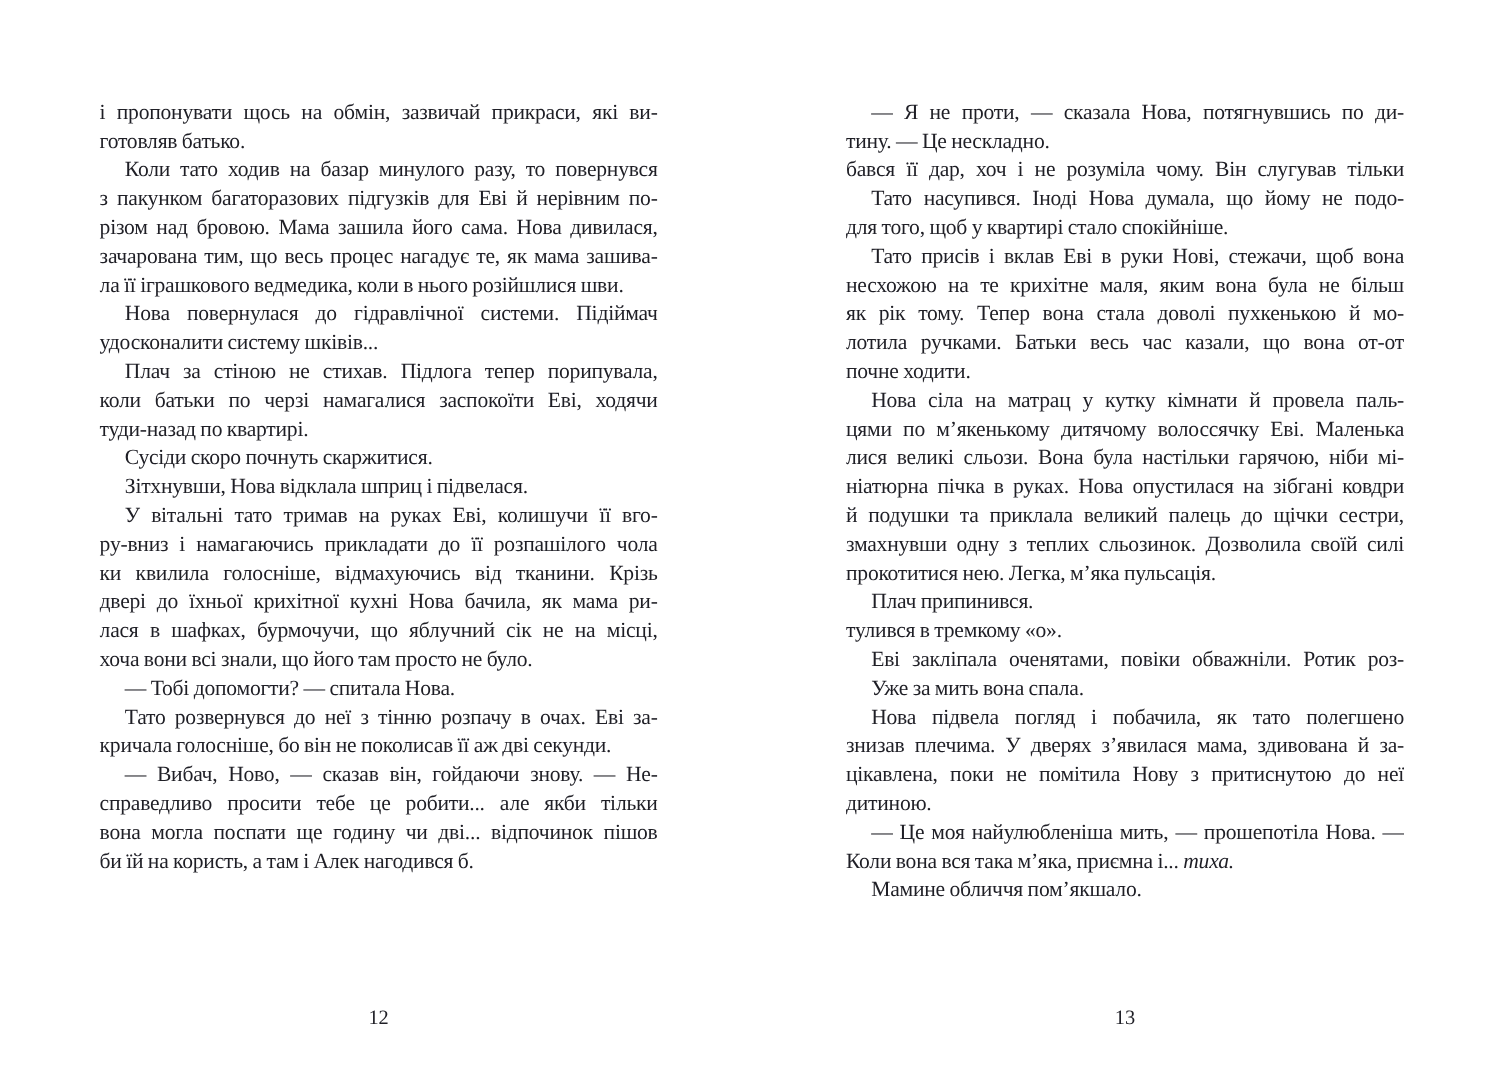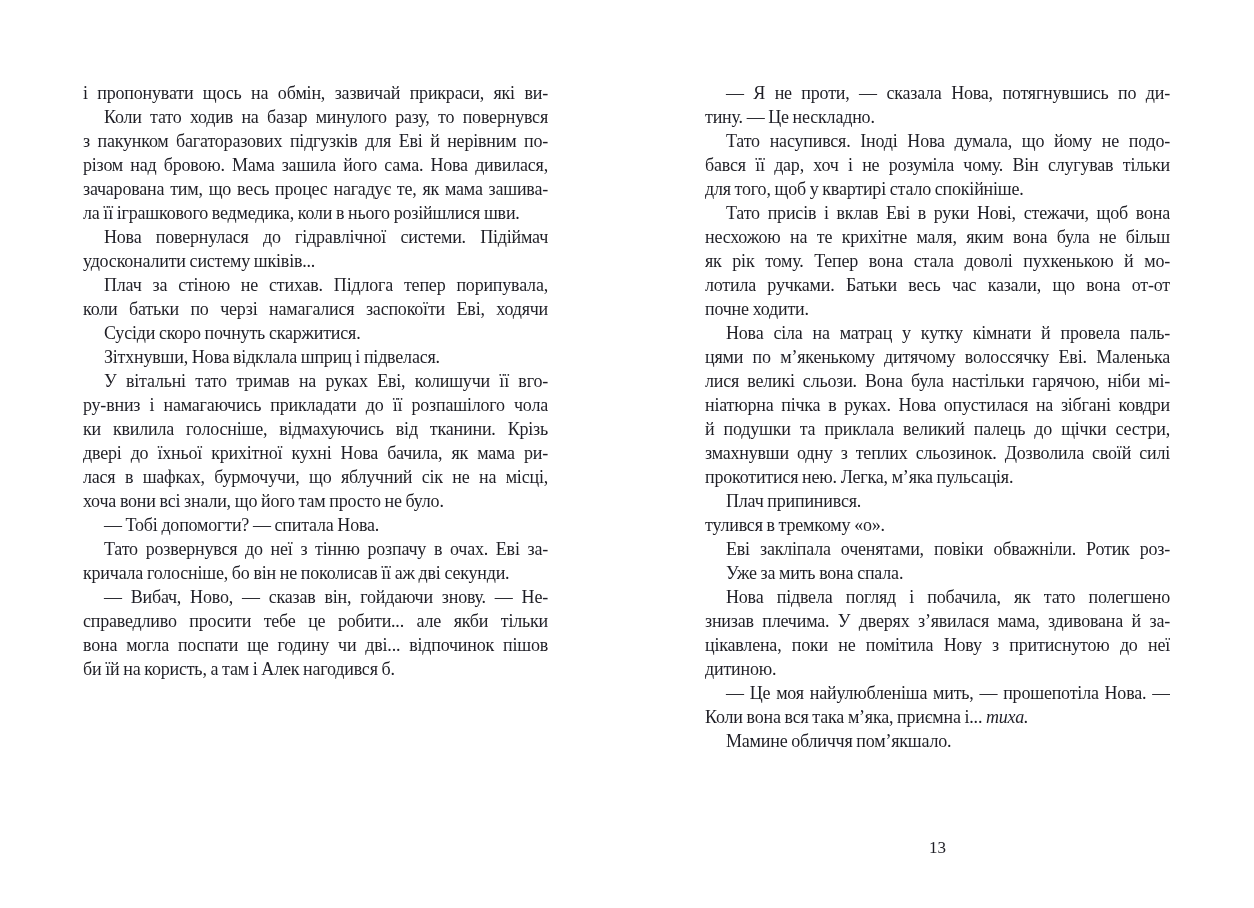--- a/index.html
+++ b/index.html
@@ -55,50 +55,52 @@
   }
   .pn-left  { left: 83px; }
   .pn-right { left: 705px; }
 </style>
 </head>
 <body>
 
 <div class="spread">
   <div class="column col-left">
       <div class="line just">і пропонувати щось на обмін, зазвичай прикраси, які ви-</div>
+      <div class="line">готовляв батько.</div>
       <div class="line just ind">Коли тато ходив на базар минулого разу, то повернувся</div>
       <div class="line just">з пакунком багаторазових підгузків для Еві й нерівним по-</div>
       <div class="line just">різом над бровою. Мама зашила його сама. Нова дивилася,</div>
       <div class="line just">зачарована тим, що весь процес нагадує те, як мама зашива-</div>
       <div class="line">ла її іграшкового ведмедика, коли в нього розійшлися шви.</div>
       <div class="line just ind">Нова повернулася до гідравлічної системи. Підіймач</div>
       <div class="line">удосконалити систему шківів...</div>
       <div class="line just ind">Плач за стіною не стихав. Підлога тепер порипувала,</div>
       <div class="line just">коли батьки по черзі намагалися заспокоїти Еві, ходячи</div>
+      <div class="line">туди-назад по квартирі.</div>
       <div class="line ind">Сусіди скоро почнуть скаржитися.</div>
       <div class="line ind">Зітхнувши, Нова відклала шприц і підвелася.</div>
       <div class="line just ind">У вітальні тато тримав на руках Еві, колишучи її вго-</div>
       <div class="line just">ру-вниз і намагаючись прикладати до її розпашілого чола</div>
       <div class="line just">ки квилила голосніше, відмахуючись від тканини. Крізь</div>
       <div class="line just">двері до їхньої крихітної кухні Нова бачила, як мама ри-</div>
       <div class="line just">лася в шафках, бурмочучи, що яблучний сік не на місці,</div>
       <div class="line">хоча вони всі знали, що його там просто не було.</div>
       <div class="line ind">— Тобі допомогти? — спитала Нова.</div>
       <div class="line just ind">Тато розвернувся до неї з тінню розпачу в очах. Еві за-</div>
       <div class="line">кричала голосніше, бо він не поколисав її аж дві секунди.</div>
       <div class="line just ind">— Вибач, Ново, — сказав він, гойдаючи знову. — Не-</div>
       <div class="line just">справедливо просити тебе це робити... але якби тільки</div>
       <div class="line just">вона могла поспати ще годину чи дві... відпочинок пішов</div>
       <div class="line">би їй на користь, а там і Алек нагодився б.</div>
     </div>
   <div class="column col-right">
       <div class="line just ind">— Я не проти, — сказала Нова, потягнувшись по ди-</div>
       <div class="line">тину. — Це нескладно.</div>
+      <div class="line just">бався її дар, хоч і не розуміла чому. Він слугував тільки</div>
       <div class="line just ind">Тато насупився. Іноді Нова думала, що йому не подо-</div>
-      <div class="line just">бався її дар, хоч і не розуміла чому. Він слугував тільки</div>
       <div class="line">для того, щоб у квартирі стало спокійніше.</div>
       <div class="line just ind">Тато присів і вклав Еві в руки Нові, стежачи, щоб вона</div>
       <div class="line just">несхожою на те крихітне маля, яким вона була не більш</div>
       <div class="line just">як рік тому. Тепер вона стала доволі пухкенькою й мо-</div>
       <div class="line just">лотила ручками. Батьки весь час казали, що вона от-от</div>
       <div class="line">почне ходити.</div>
       <div class="line just ind">Нова сіла на матрац у кутку кімнати й провела паль-</div>
       <div class="line just">цями по м’якенькому дитячому волоссячку Еві. Маленька</div>
       <div class="line just">лися великі сльози. Вона була настільки гарячою, ніби мі-</div>
       <div class="line just">ніатюрна пічка в руках. Нова опустилася на зібгані ковдри</div>
@@ -110,14 +112,15 @@
       <div class="line just ind">Еві закліпала оченятами, повіки обважніли. Ротик роз-</div>
       <div class="line ind">Уже за мить вона спала.</div>
       <div class="line just ind">Нова підвела погляд і побачила, як тато полегшено</div>
       <div class="line just">знизав плечима. У дверях з’явилася мама, здивована й за-</div>
       <div class="line just">цікавлена, поки не помітила Нову з притиснутою до неї</div>
       <div class="line">дитиною.</div>
       <div class="line just ind">— Це моя найулюбленіша мить, — прошепотіла Нова. —</div>
       <div class="line"><span>Коли вона вся така м’яка, приємна і... </span><em>тиха.</em></div>
       <div class="line ind">Мамине обличчя пом’якшало.</div>
     </div>
+  <div class="page-number pn-left">12</div>
   <div class="page-number pn-right">13</div>
 </div>
 
 </body></html>

